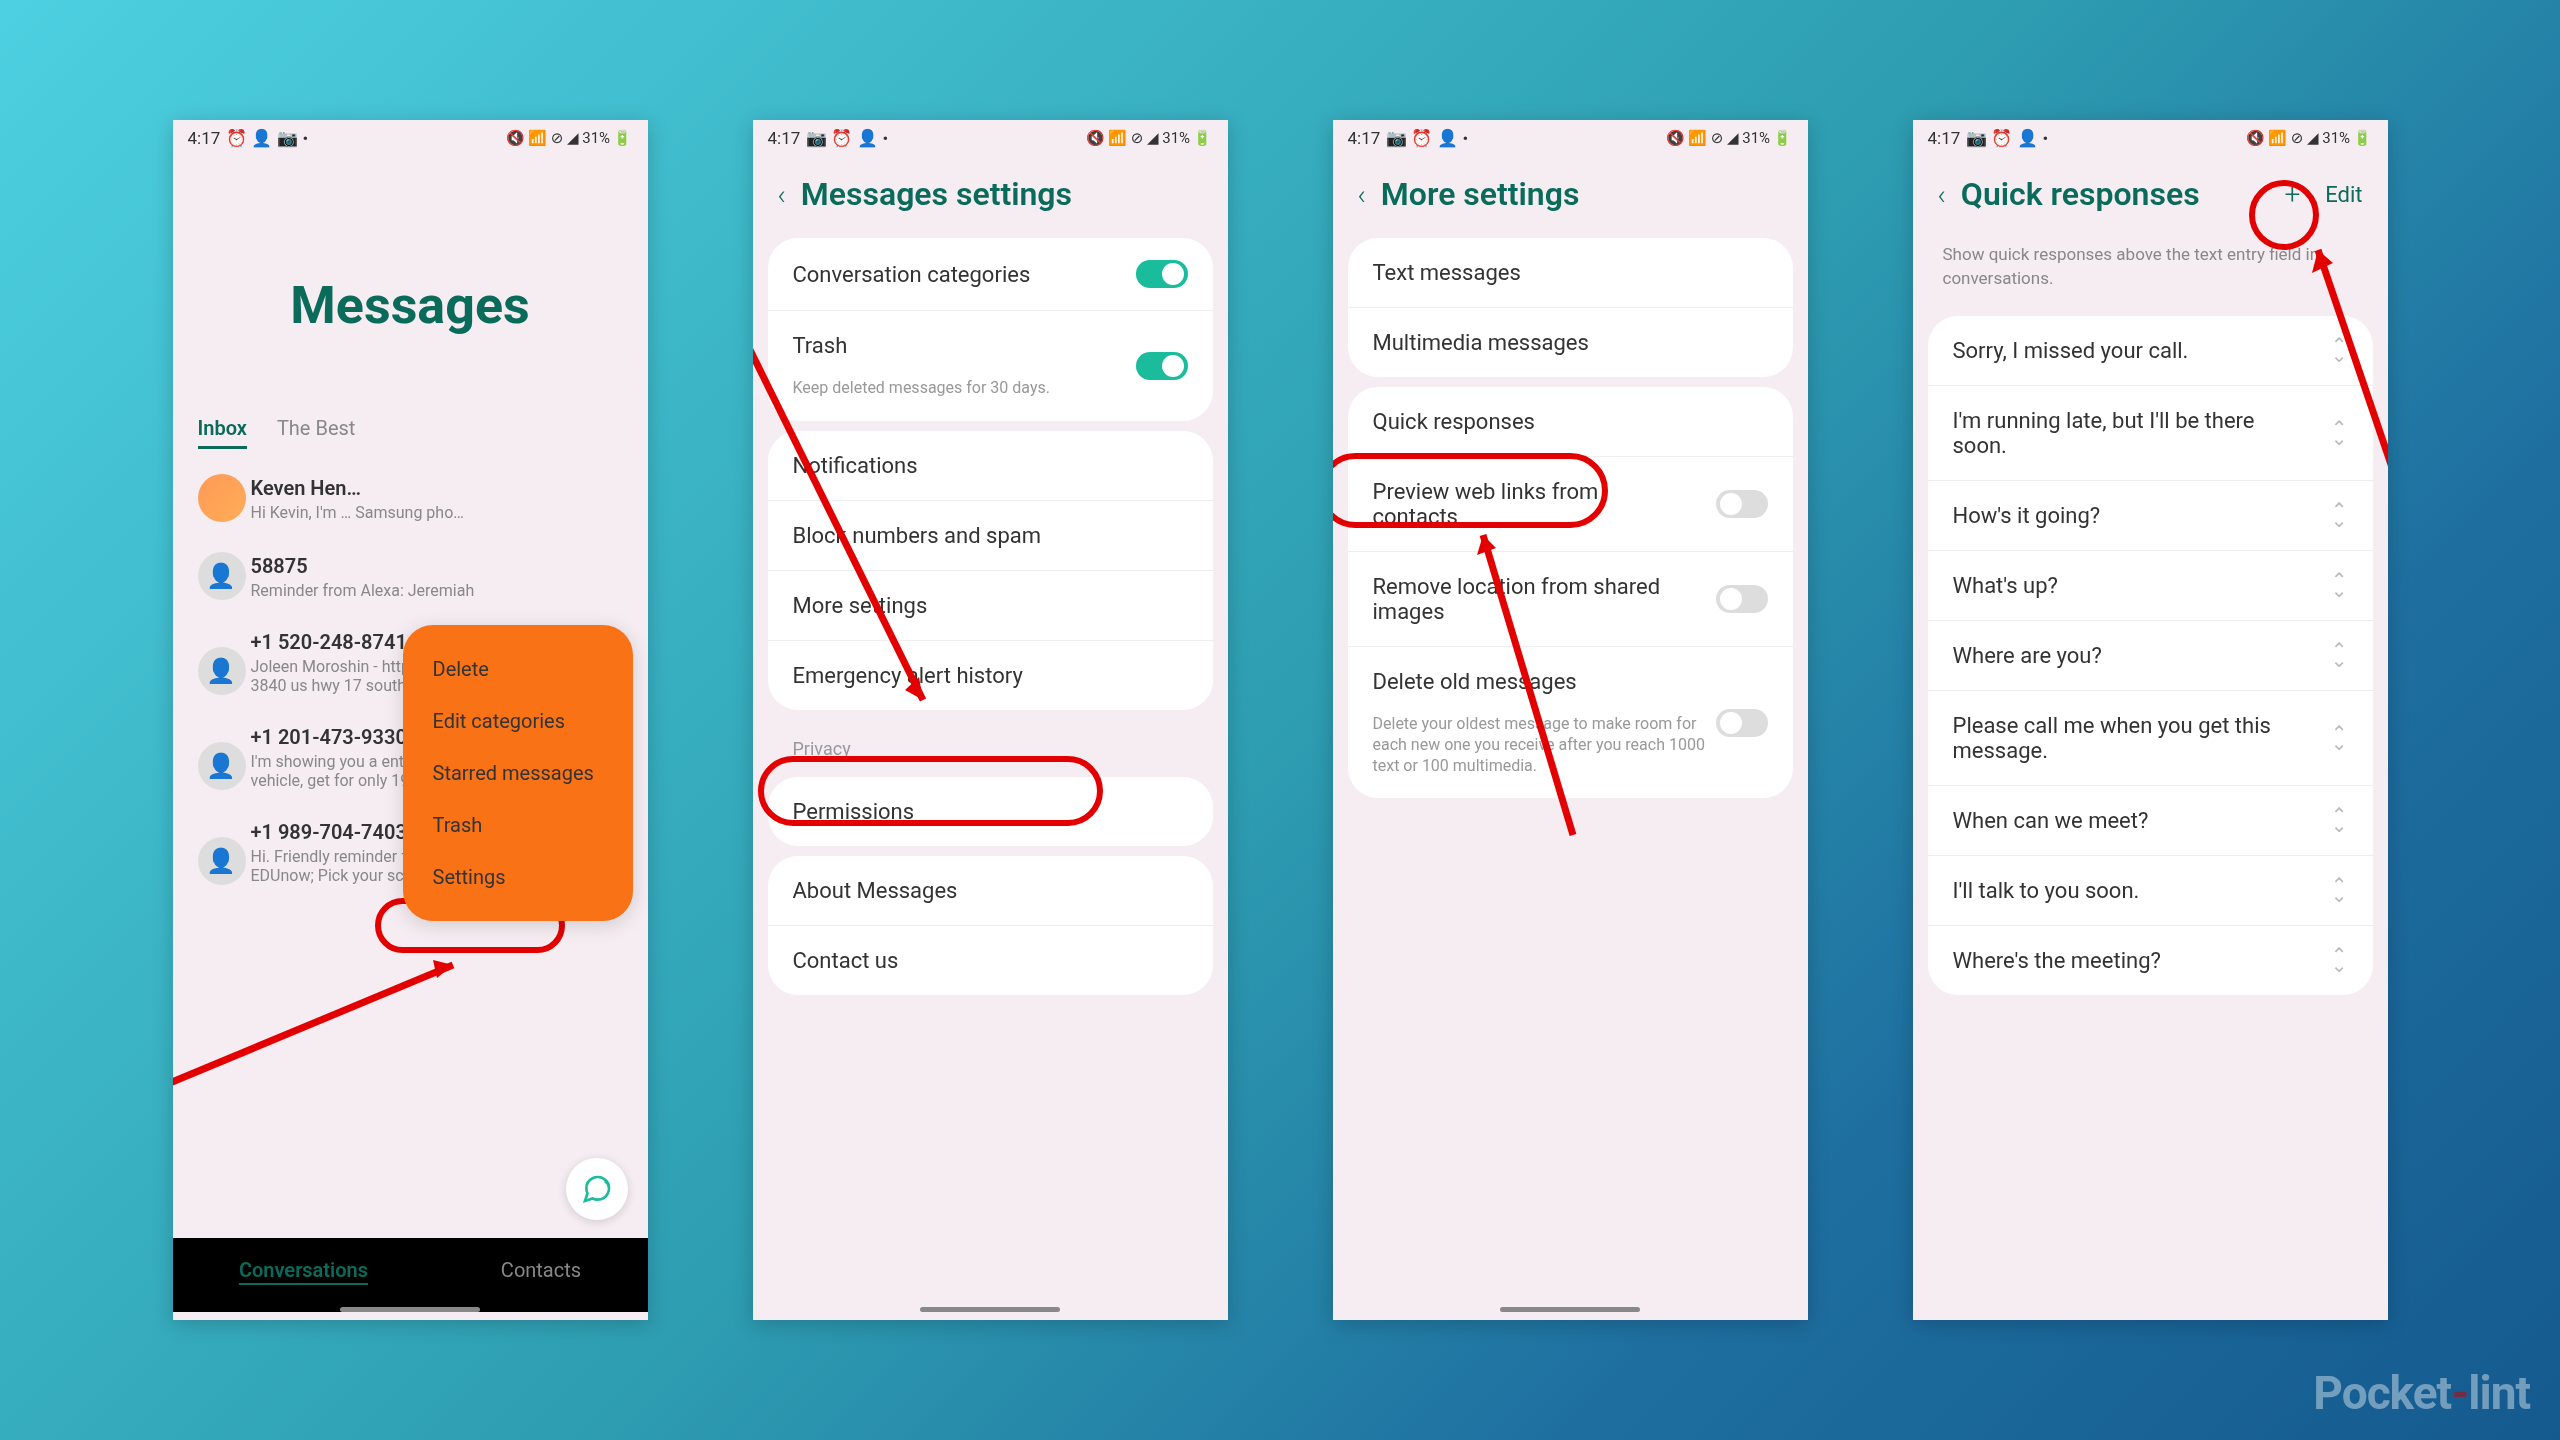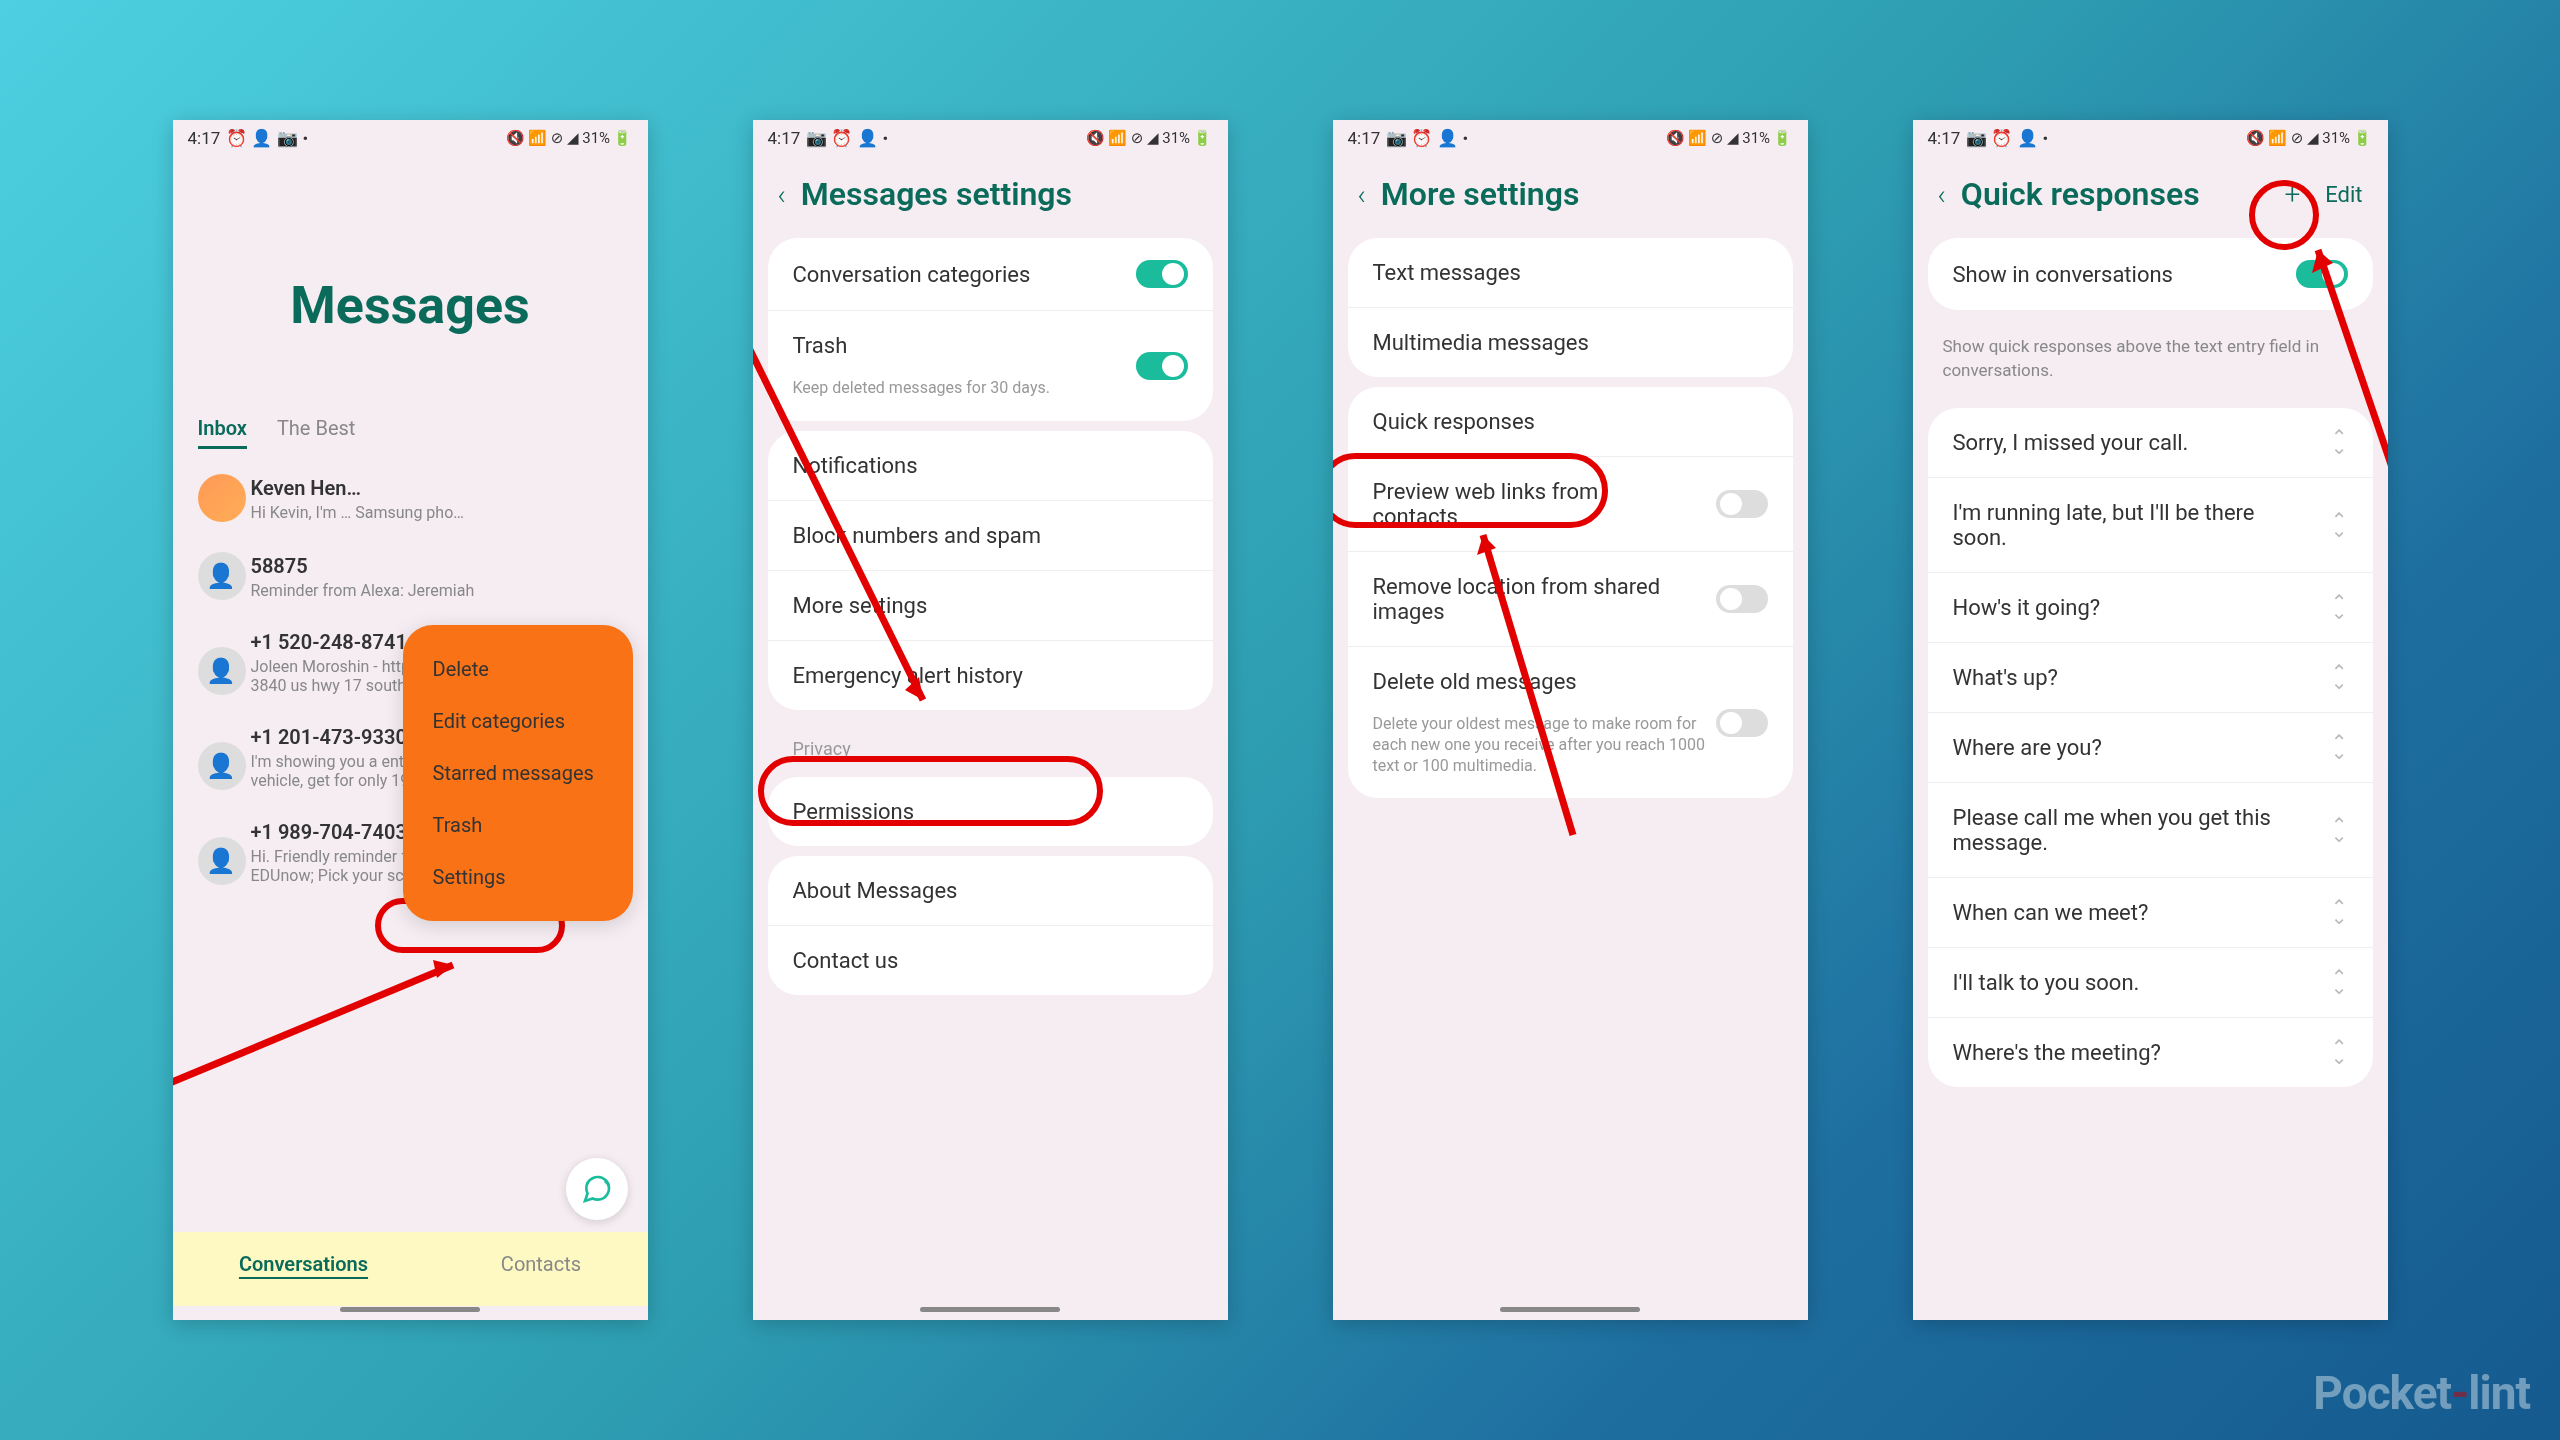--- a/index.html
+++ b/index.html
@@ -31,21 +31,21 @@
 .privacy-label{padding:18px 40px 8px;font-size:18px;color:#999}
 .sort-icon{color:#bbb;font-size:20px;display:flex;flex-direction:column;line-height:0.5}
 .conv-item{display:flex;gap:5px;padding:15px 25px;align-items:flex-end}
 .avatar{width:48px;height:48px;background:#ddd;border-radius:50%;flex-shrink:0;display:flex;align-items:center;justify-content:center;color:#888;font-size:24px}
 .avatar.colored{background:linear-gradient(135deg,#ff9a56,#ffad56)}
 .conv-text{flex:1;min-width:0}
 .conv-name{font-size:20px;font-weight:600;color:#333}
 .conv-preview{font-size:16px;color:#888;margin-top:3px;overflow:hidden;text-overflow:ellipsis;display:-webkit-box;-webkit-line-clamp:2;-webkit-box-orient:vertical}
 .conv-date{font-size:15px;color:#999;white-space:nowrap}
 .conv-header{display:flex;justify-content:space-between;align-items:baseline}
-.bottom-tabs{position:absolute;bottom:14px;left:0;right:0;display:flex;justify-content:space-around;padding:20px 0 30px;background:#fef9c3}
+.bottom-tabs{position:absolute;bottom:8px;left:0;right:0;display:flex;justify-content:space-around;padding:20px 0 30px;background:#000000}
 .bottom-tab{font-size:20px;color:#888}
 .bottom-tab.active{color:#0a6b5a;font-weight:600;text-decoration:underline;text-decoration-thickness:2px;text-underline-offset:6px}
 .fab{position:absolute;bottom:100px;right:20px;width:62px;height:62px;background:#fff;border-radius:50%;display:flex;align-items:center;justify-content:center;box-shadow:0 2px 10px rgba(0,0,0,0.15);color:#1abc9c;font-size:28px}
 .homebar{position:absolute;bottom:8px;left:50%;transform:translateX(-50%);width:140px;height:5px;background:#888;border-radius:3px}
 .arrow{position:absolute;pointer-events:none}
 .circle-highlight{position:absolute;border:6px solid #e30000;border-radius:50%;pointer-events:none}
 .help-text{padding:15px 30px;font-size:17px;color:#888;line-height:1.4}
 .plus-icon{color:#0a6b5a;font-size:28px;font-weight:300}
 .edit-text{color:#0a6b5a;font-size:22px}
 .header-right{margin-left:auto;display:flex;align-items:center;gap:25px}
@@ -272,26 +272,20 @@
         </div>
   </div>
   <div class="header">
     <span class="back-icon">‹</span>
     <span class="header-title">Quick responses</span>
     <div class="header-right">
       <span class="plus-icon">+</span>
       <span class="edit-text">Edit</span>
     </div>
   </div>
-  <div class="card">
-    <div class="setting-row">
-      <span class="setting-label">Show in conversations</span>
-      <div class="toggle on"></div>
-    </div>
-  </div>
   <div class="help-text">Show quick responses above the text entry field in conversations.</div>
   <div class="card">
     <div class="setting-row">
           <span class="setting-label">Sorry, I missed your call.</span>
           <span class="sort-icon">⌃<br>⌄</span>
         </div>
     <div class="setting-row">
           <span class="setting-label" style="max-width:350px">I'm running late, but I'll be there soon.</span>
           <span class="sort-icon">⌃<br>⌄</span>
         </div>

